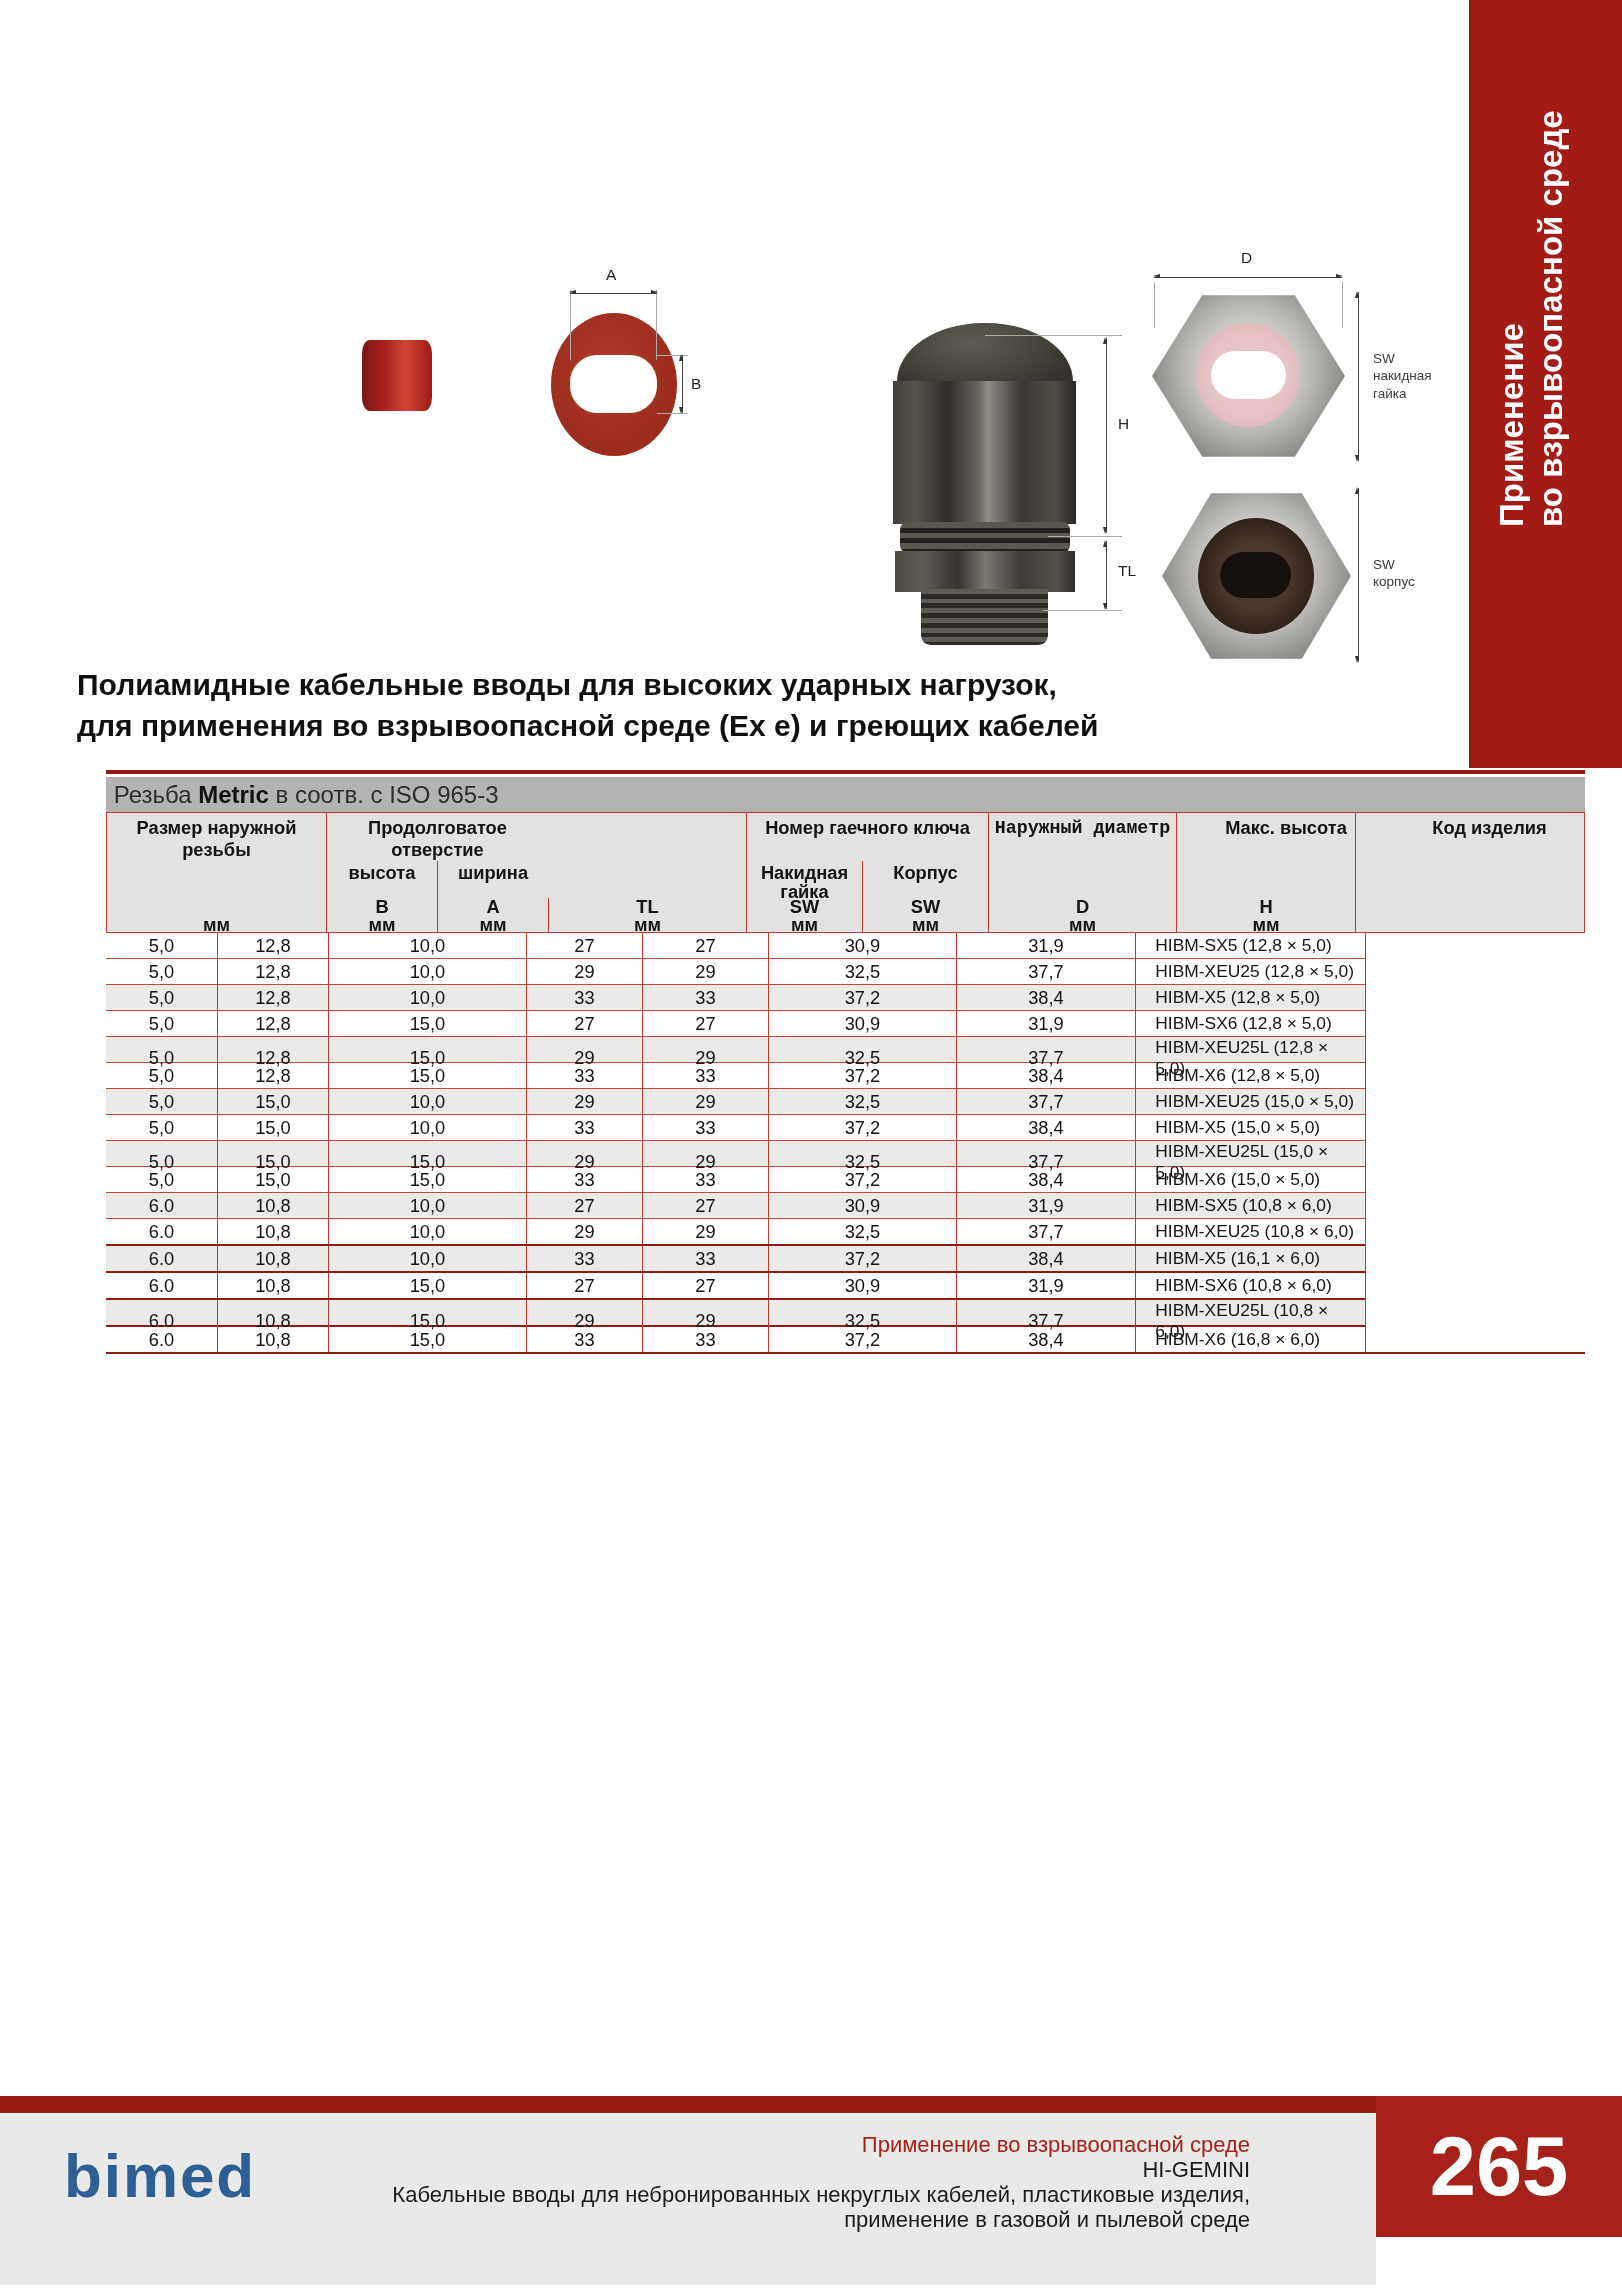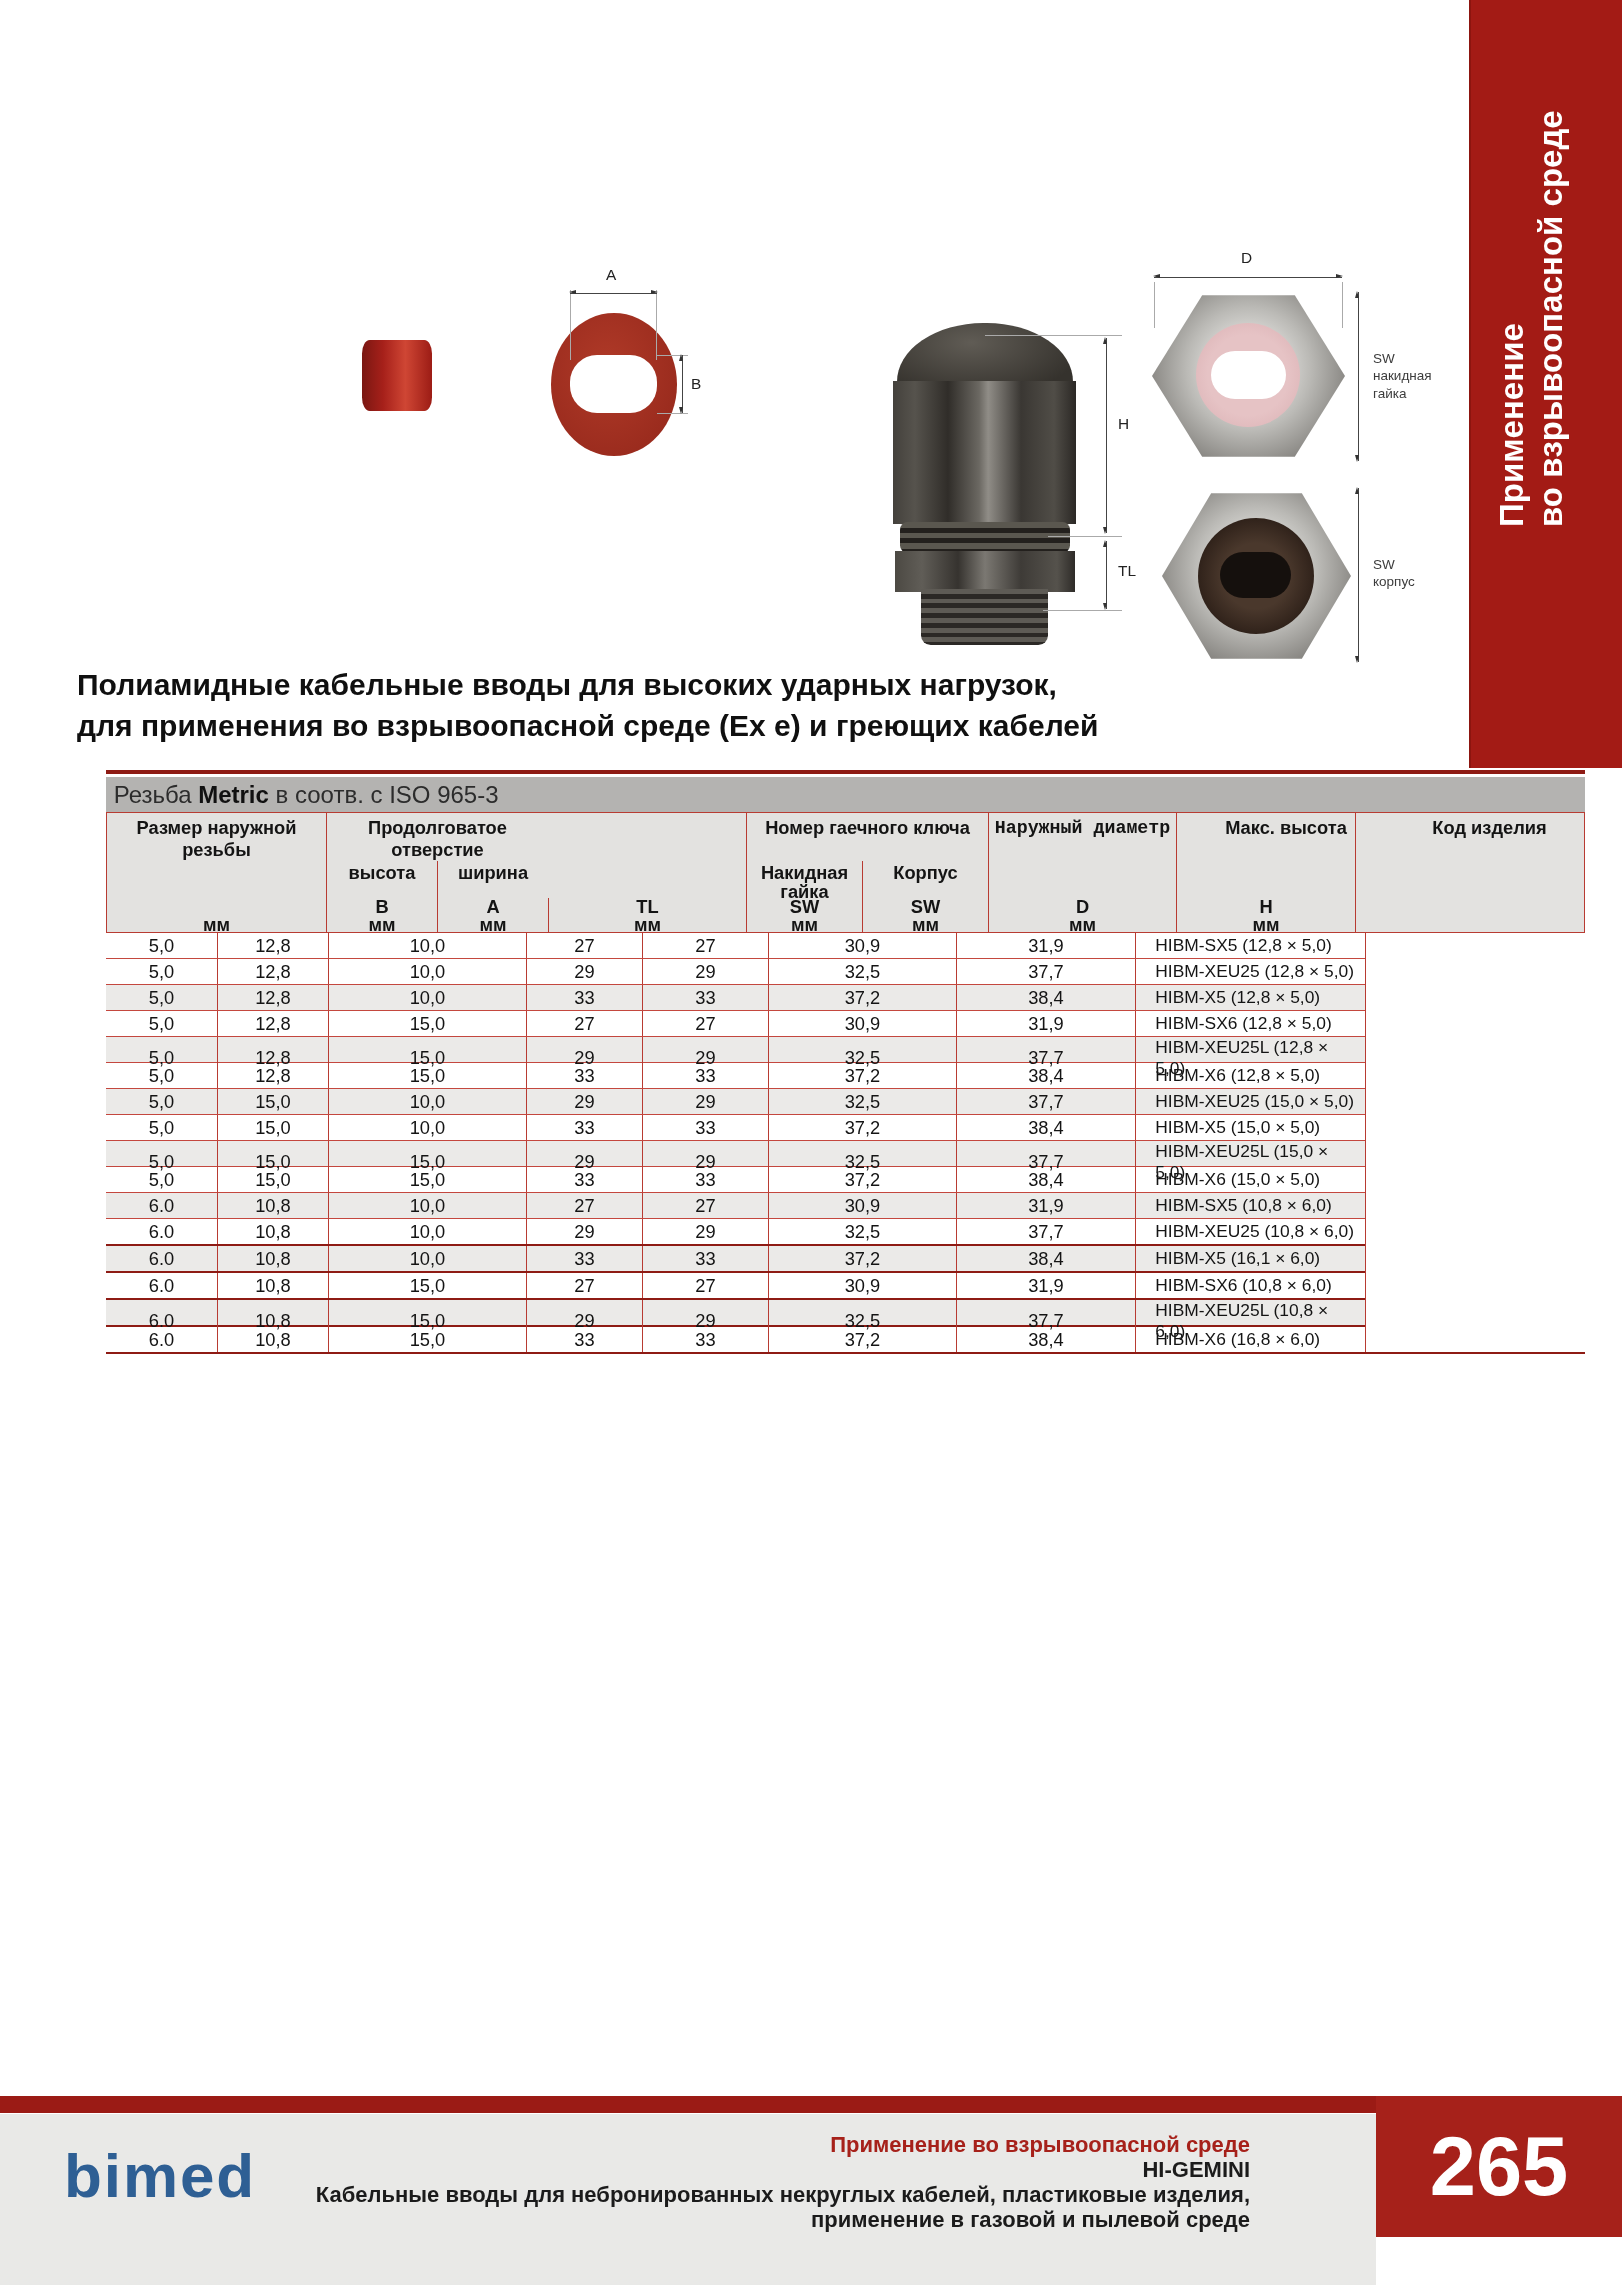--- a/index.html
+++ b/index.html
@@ -102,21 +102,21 @@
   .tcell{display:flex;align-items:center;justify-content:center;font-size:18.3px;border-left:1.9px solid var(--line-red);}
   .tcell:first-child{border-left:none;}
   .tcell.code{justify-content:flex-start;padding-left:19.3px;font-weight:normal;font-size:17.4px;}
 
   
   .footer-bar{position:absolute;left:0;top:2096px;width:1376px;height:17.4px;background:#9b1b15;}
   .footer-gray{position:absolute;left:0;top:2114px;width:1376px;height:171px;background:var(--footer-gray);}
   .page-box{position:absolute;left:1376px;top:2096px;width:246px;height:141px;background:#a6211a;
     color:#fff;font-size:83px;font-weight:bold;text-align:center;line-height:141px;}
   .logo{position:absolute;left:64px;top:2140px;font-size:62px;font-weight:bold;color:var(--logo-blue);letter-spacing:1.9px;}
-  .footer-text{position:absolute;right:372px;top:2132px;text-align:right;font-weight:bold;font-size:22px;line-height:25px;color:#1b1b1b;}
+  .footer-text{position:absolute;right:372px;top:2132px;text-align:right;font-weight:normal;font-size:22px;line-height:25px;color:#1b1b1b;}
   .footer-text .red{color:#a6211a;}
 </style>
 </head>
 <body>
 
 <div class="page">
 
   <div class="banner"></div>
   <div class="banner-text">
     <div>Применение</div>

